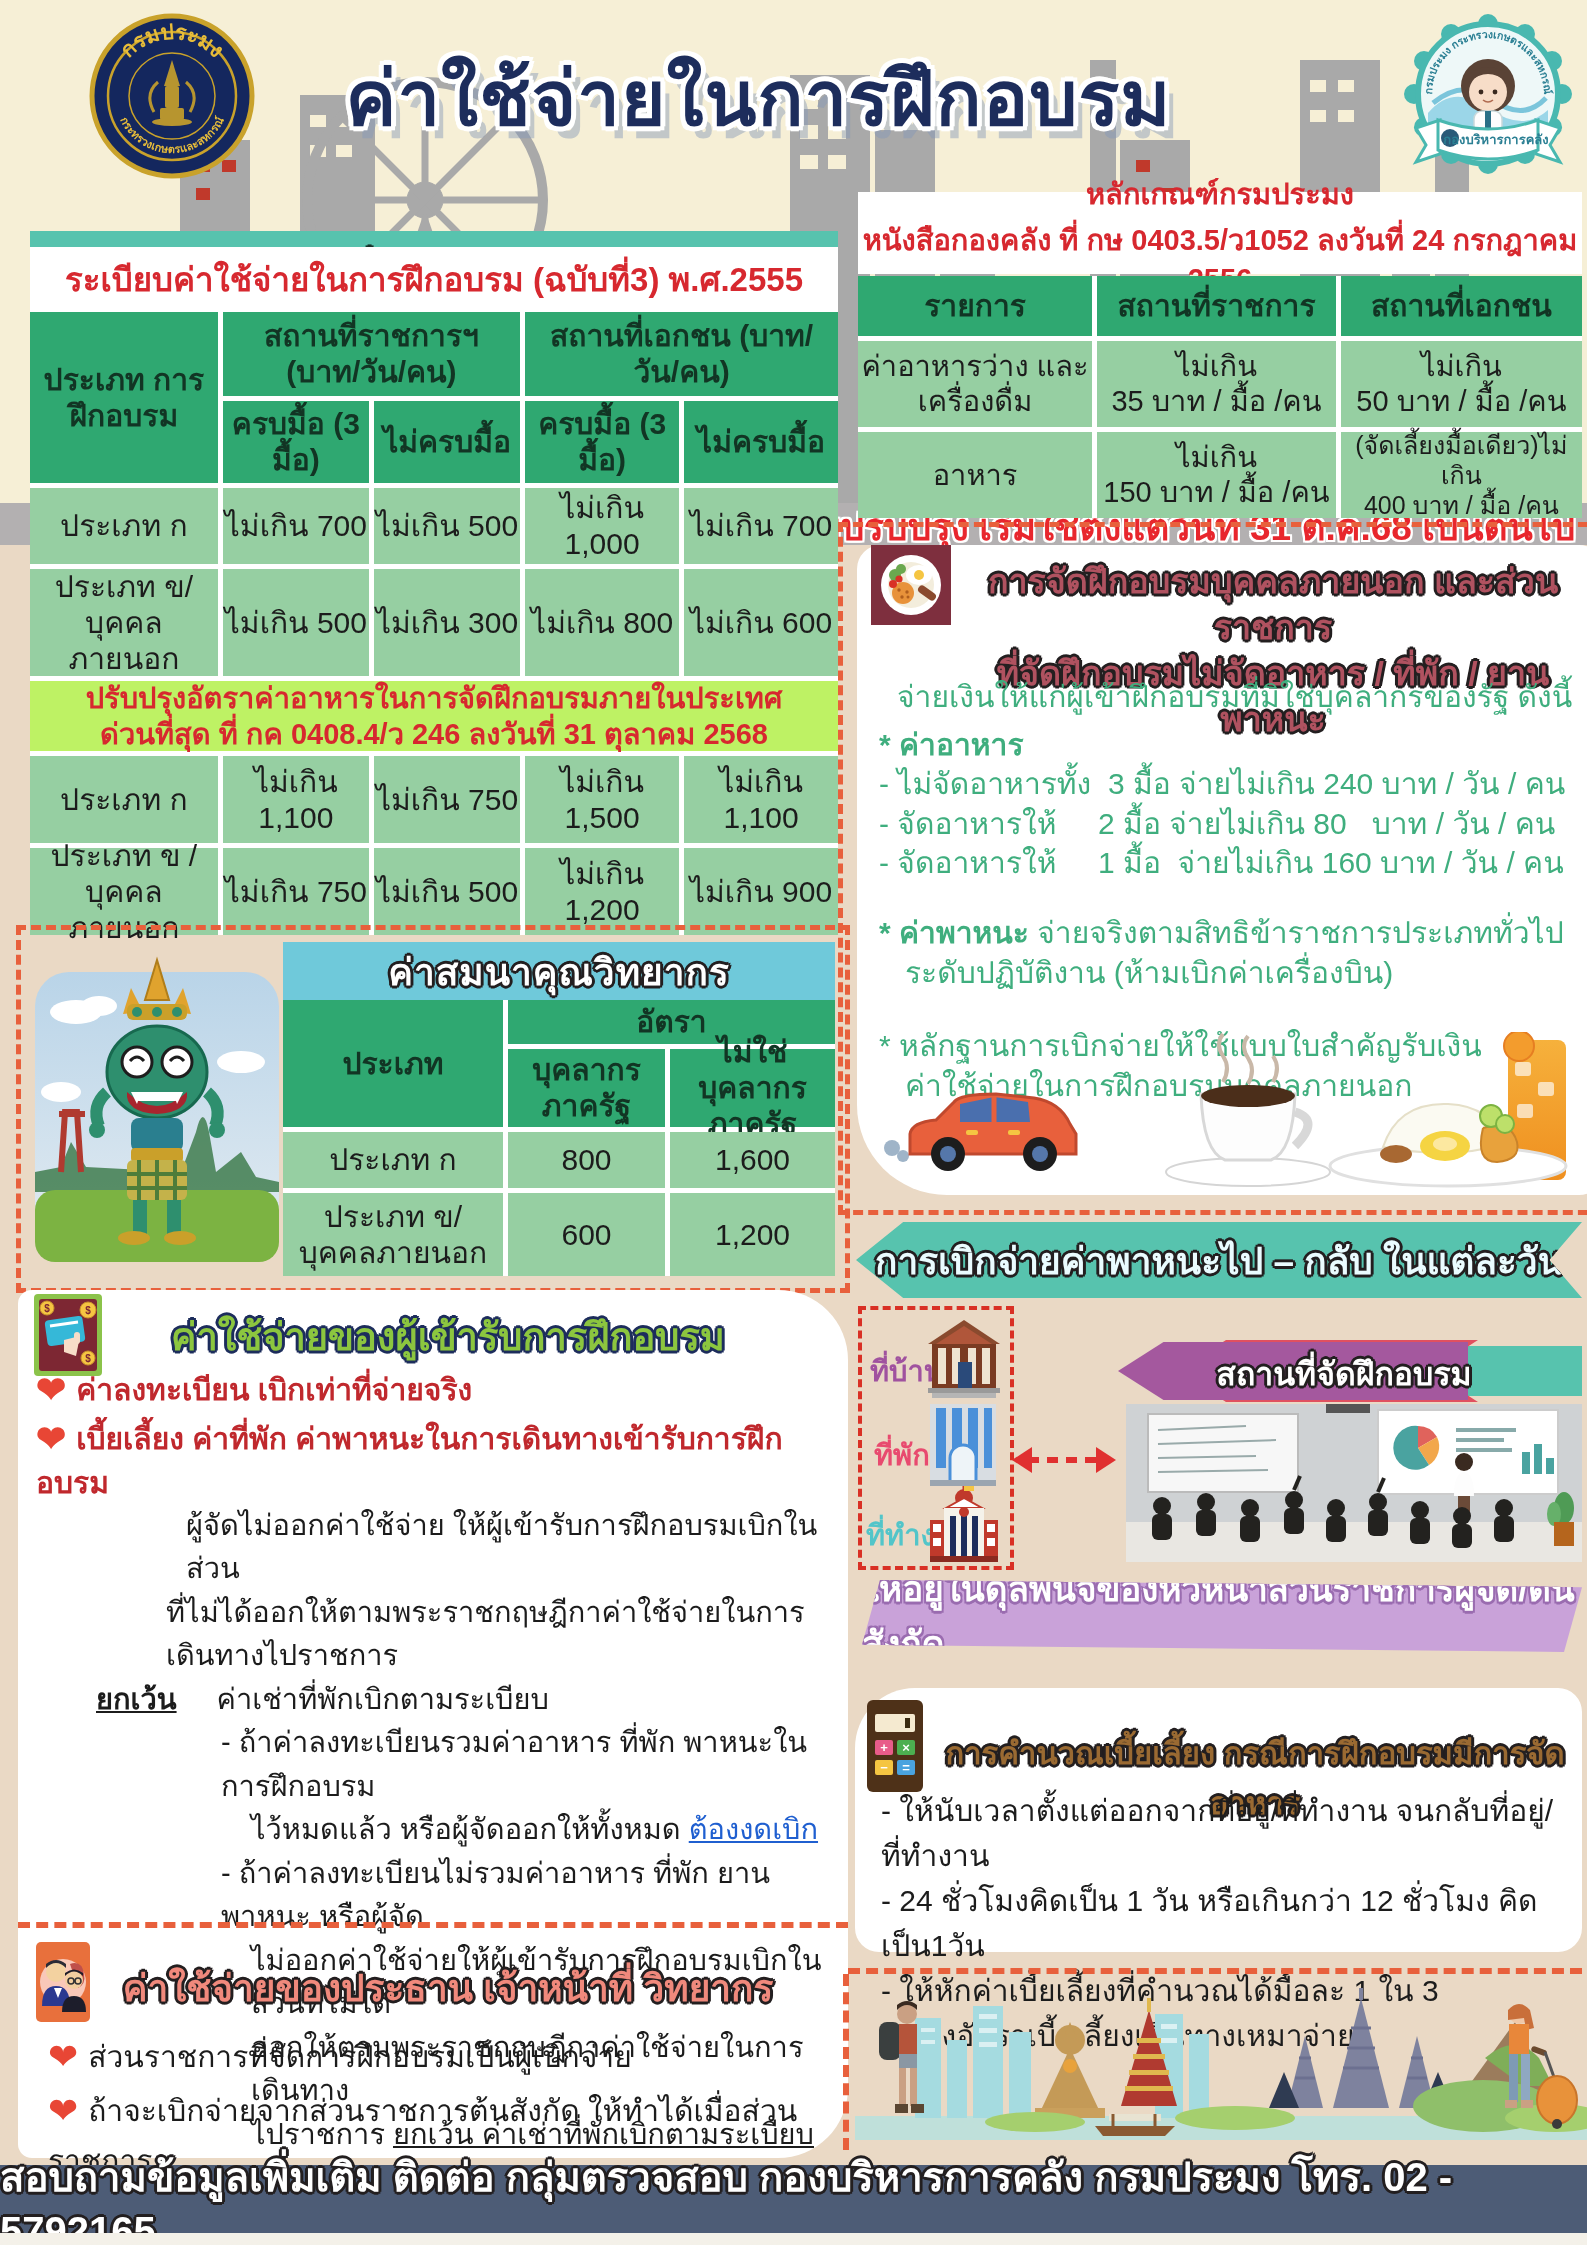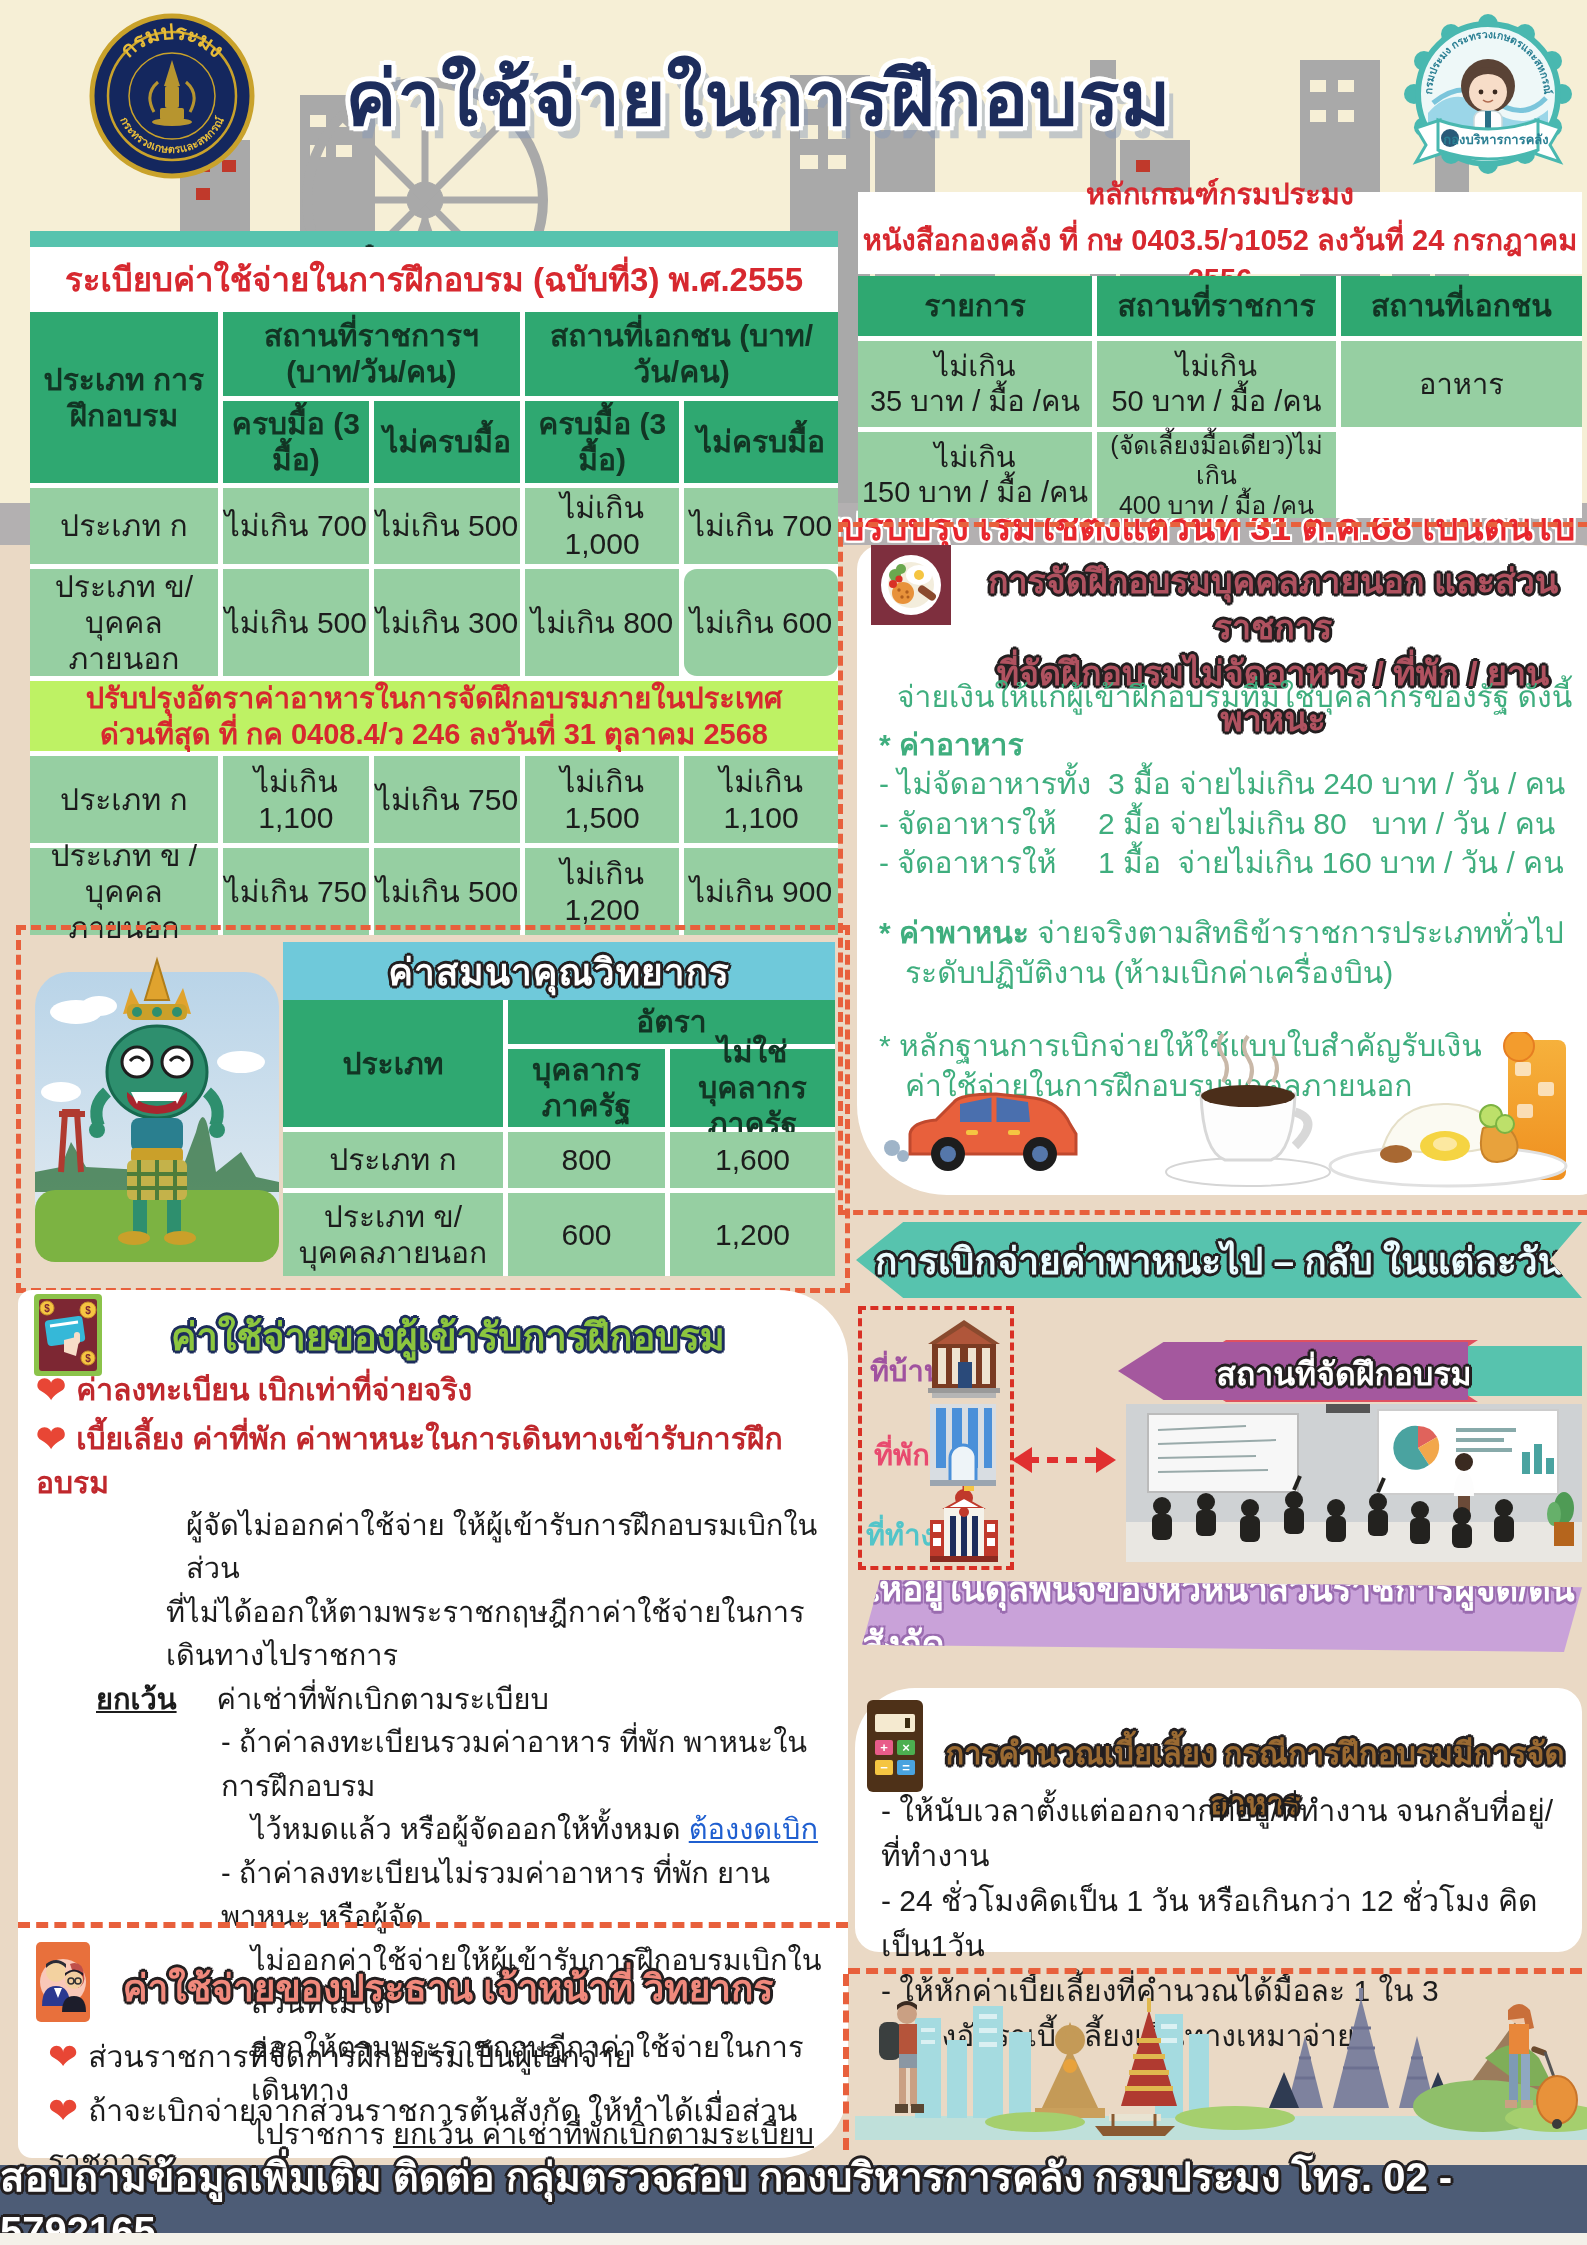--- a/index.html
+++ b/index.html
@@ -207,21 +207,21 @@
     <div class="dc" style="grid-row:3;">ประเภท ก</div>
     <div class="dc" style="grid-row:3;">ไม่เกิน 700</div>
     <div class="dc" style="grid-row:3;">ไม่เกิน 500</div>
     <div class="dc" style="grid-row:3;">ไม่เกิน 1,000</div>
     <div class="dc" style="grid-row:3;">ไม่เกิน 700</div>
 
     <div class="dc" style="grid-row:4;">ประเภท ข/ บุคคลภายนอก</div>
     <div class="dc" style="grid-row:4;">ไม่เกิน 500</div>
     <div class="dc" style="grid-row:4;">ไม่เกิน 300</div>
     <div class="dc" style="grid-row:4;">ไม่เกิน 800</div>
-    <div class="dc" style="grid-row:4;border-radius:13px;">ไม่เกิน 600</div>
+    <div class="dc" style="grid-row:4;">ไม่เกิน 600</div>
 
     <div class="notecell" style="grid-column:1/6;grid-row:5;">
       <span>ปรับปรุงอัตราค่าอาหารในการจัดฝึกอบรมภายในประเทศ</span>
         <span>ด่วนที่สุด ที่ กค 0408.4/ว 246 ลงวันที่ 31 ตุลาคม 2568</span>
     </div>
 
     <div class="dc" style="grid-row:6;">ประเภท ก</div>
     <div class="dc" style="grid-row:6;">ไม่เกิน 1,100</div>
     <div class="dc" style="grid-row:6;">ไม่เกิน 750</div>
     <div class="dc" style="grid-row:6;">ไม่เกิน 1,500</div>
@@ -235,20 +235,21 @@
   </div>
 
   <div class="abs" style="left:858px;top:192px;width:724px;height:82px;background:#fff;display:flex;flex-direction:column;align-items:center;justify-content:center;">
     <span class="red-note" style="font-size:29px;">หลักเกณฑ์กรมประมง</span>
     <span class="red-note" style="font-size:29px;">หนังสือกองคลัง ที่ กษ 0403.5/ว1052  ลงวันที่ 24 กรกฎาคม 2556</span>
   </div>
   <div class="abs grid" style="left:858px;top:276px;width:724px;grid-template-columns:1fr 1.02fr 1.03fr;grid-template-rows:60px 86px 86px;">
     <div class="hc">รายการ</div>
     <div class="hc">สถานที่ราชการ</div>
     <div class="hc">สถานที่เอกชน</div>
+    <div class="dc" style="font-size:29px;">ค่าอาหารว่าง และเครื่องดื่ม</div>
     <div class="dc" style="font-size:29px;">
         <span>ไม่เกิน</span>
         <span>35 บาท / มื้อ /คน</span>
       </div>
     <div class="dc" style="font-size:29px;">
         <span>ไม่เกิน</span>
         <span>50 บาท / มื้อ /คน</span>
       </div>
     <div class="dc" style="font-size:29px;">อาหาร</div>
     <div class="dc" style="font-size:29px;">

